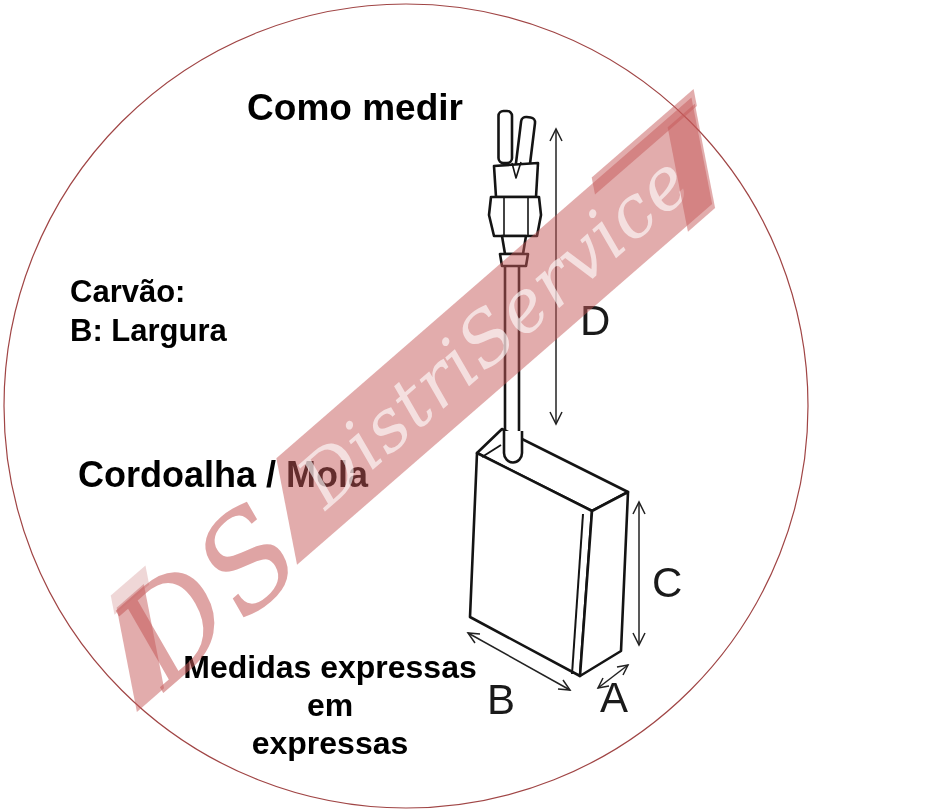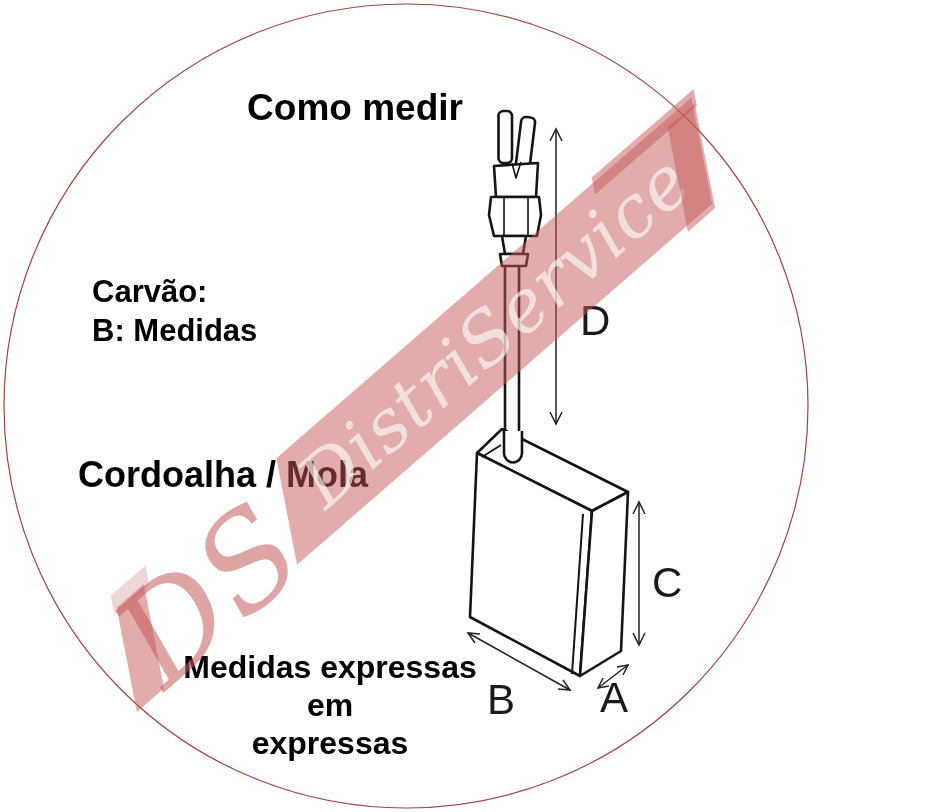--- a/index.html
+++ b/index.html
@@ -8,21 +8,21 @@
     overflow:hidden; font-family:"Liberation Sans", sans-serif; color:#000;
   }
   .stage svg.drawing { position:absolute; left:0; top:0; }
 
   
   .title {
     position:absolute; left:160px; top:84px; width:390px;
     text-align:center; font-weight:bold; font-size:37px; line-height:48px;
   }
   .legend-carvao {
-    position:absolute; left:92px; top:272px;
+    position:absolute; left:70px; top:272px;
     font-weight:bold; font-size:31px; line-height:39px; white-space:nowrap;
   }
   .legend-cord {
     position:absolute; left:78px; top:455px;
     font-weight:bold; font-size:36px; line-height:39px; white-space:nowrap;
   }
   .footer-note {
     position:absolute; left:130px; top:648px; width:400px;
     text-align:center; font-weight:bold; font-size:32px; line-height:38px;
   }
@@ -123,21 +123,21 @@
       <path d="M617,667 L628,665 L623,675"></path>
     </g>
   </svg>
 
   <div class="title">
     <div>Como medir</div>
   </div>
 
   <div class="legend-carvao">
     <div>Carvão:</div>
-    <div>B: Medidas</div>
+    <div>B: Largura</div>
   </div>
 
   <div class="legend-cord">
     <div>Cordoalha / Mola</div>
   </div>
 
   <div class="footer-note">
     <div>Medidas expressas</div>
     <div>em</div>
     <div>expressas</div>

